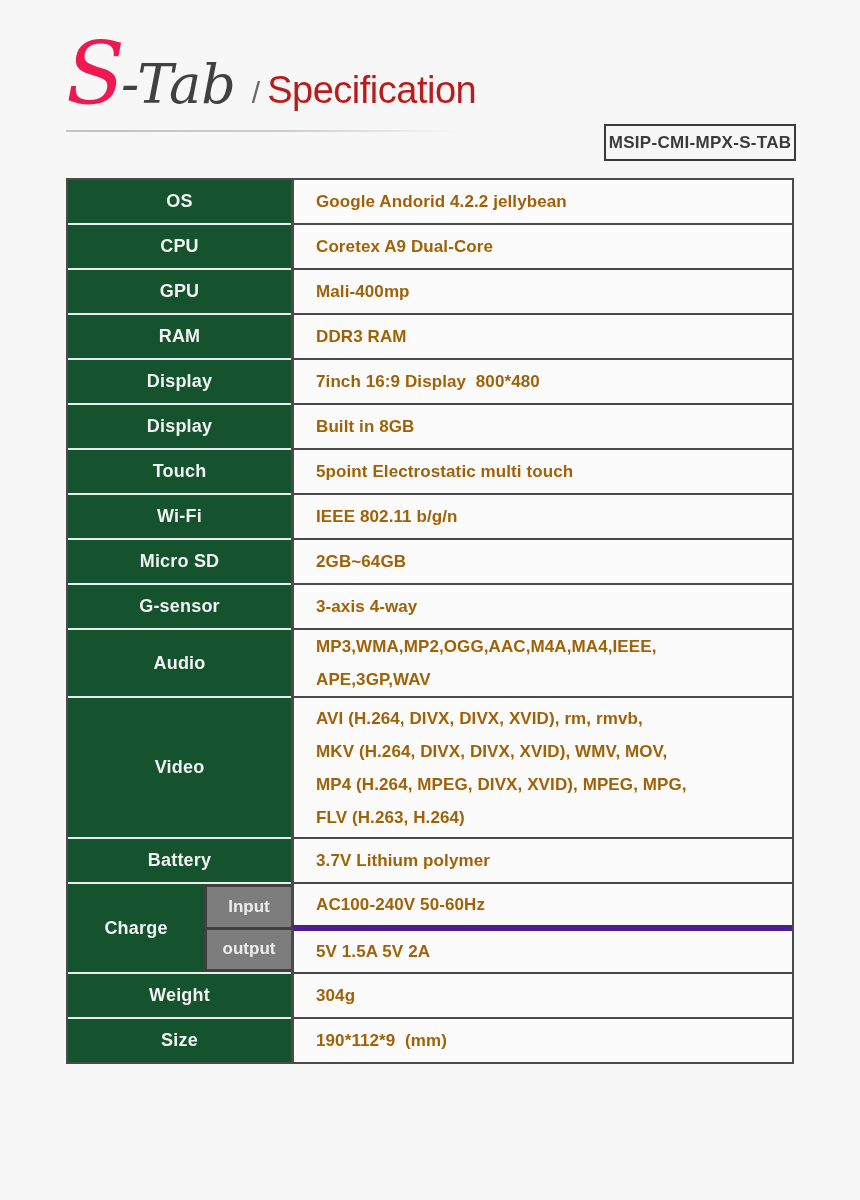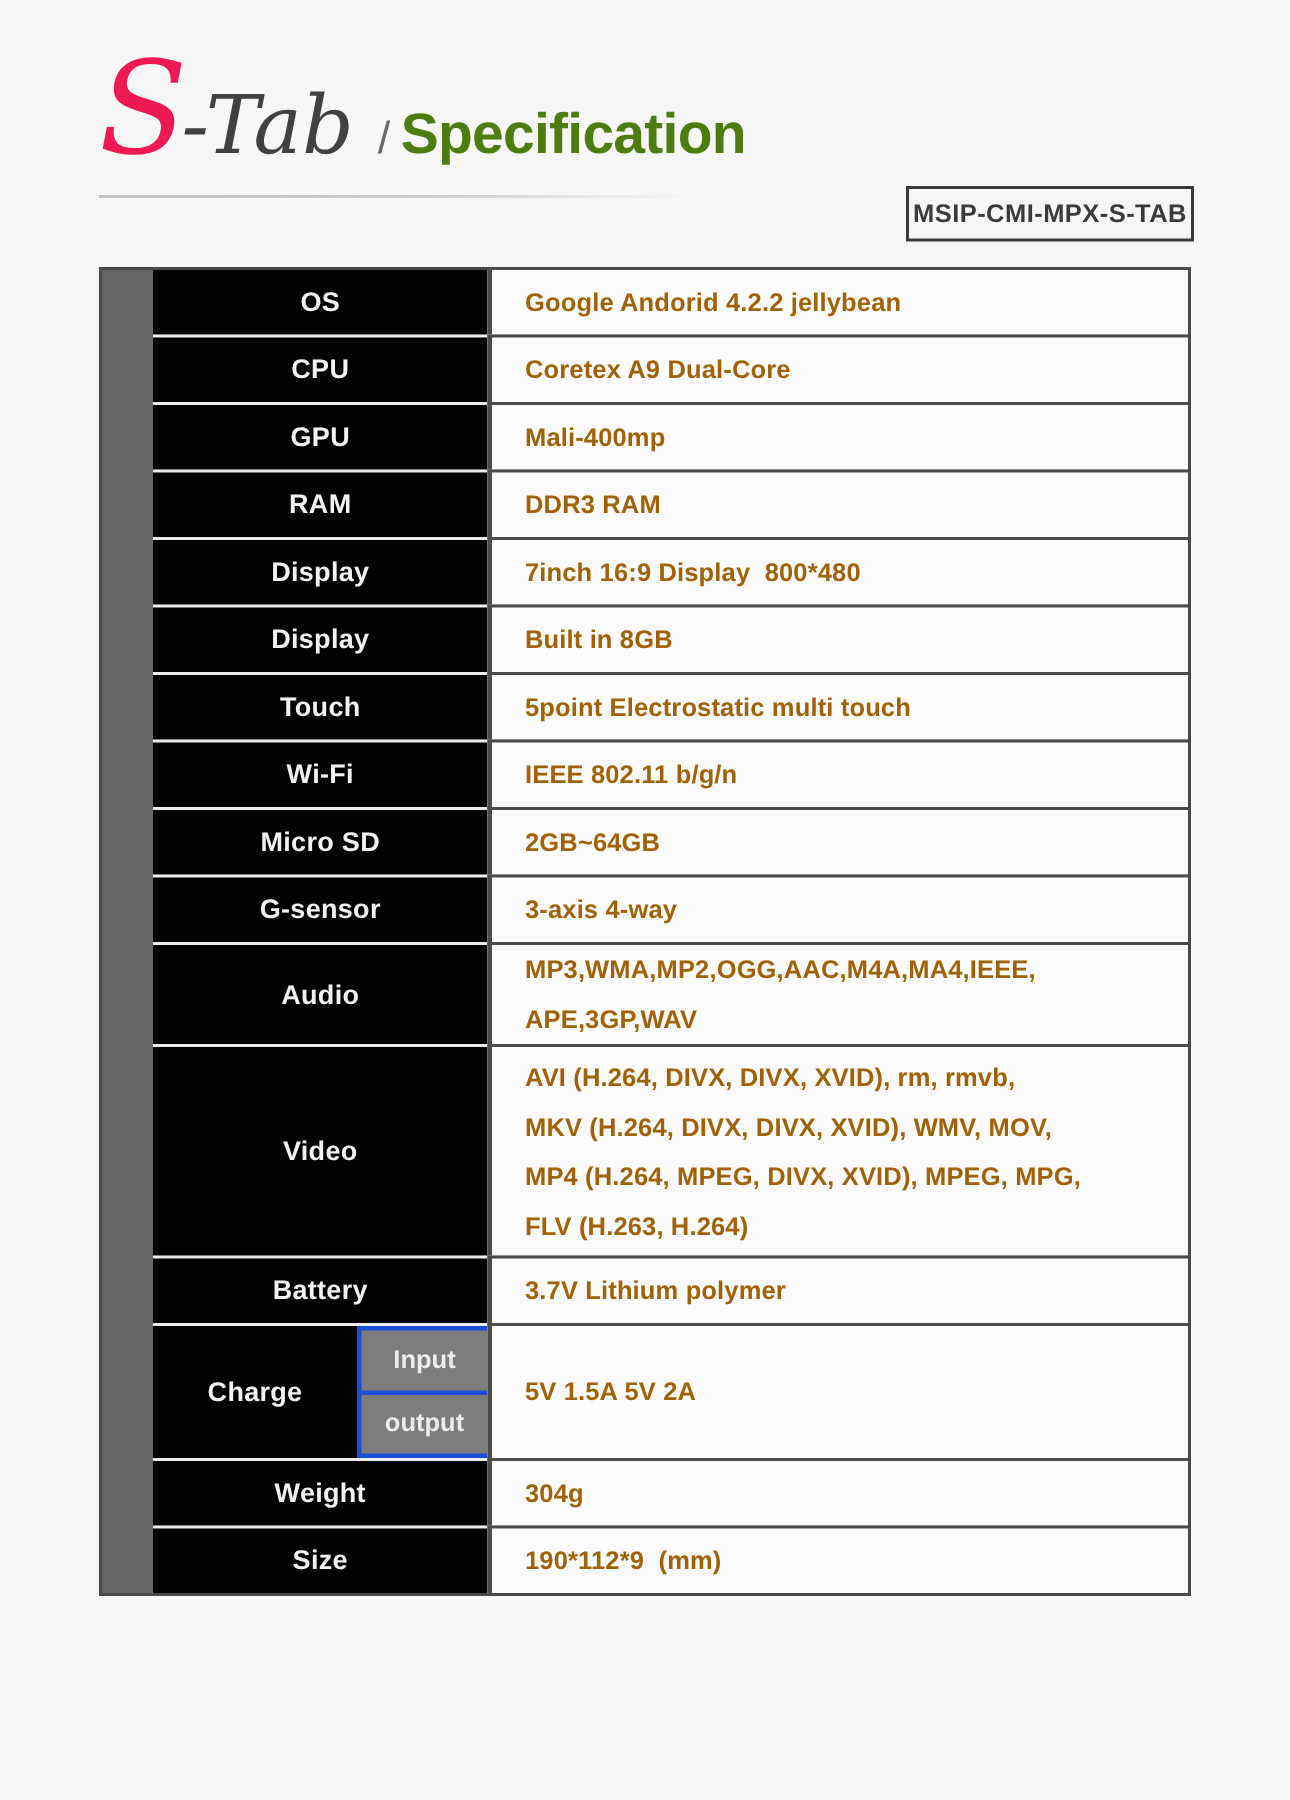--- a/index.html
+++ b/index.html
@@ -35,22 +35,22 @@
     margin-left: -4px;
   }
   .logo-sep {
     font-size: 30px;
     font-weight: 400;
     color: #6a6a6a;
     margin: 0 7px 0 16px;
   }
   .logo-title {
     font-size: 38px;
-    font-weight: 700;
-    color: #4d7c0f;
+    font-weight: 400;
+    color: #b91c1c;
     letter-spacing: -0.5px;
   }
   .header-divider {
     position: absolute;
     left: 66px;
     top: 130px;
     width: 395px;
     height: 2px;
     background: linear-gradient(to right, #c2c2c2 0%, #cdcdcd 55%, rgba(205,205,205,0) 100%);
   }
@@ -81,29 +81,28 @@
   }
   .row { display: flex; width: 100%; }
   .h43  { height: 43px; }   
   .h45  { height: 45px; }
   .h68  { height: 68px; }
   .h141 { height: 141px; }
   .h90  { height: 90px; }
 
   .lc {
     width: 223px;
-    background: #000000;
+    background: #14532d;
     color: #f2f2f2;
     display: flex;
     align-items: center;
     justify-content: center;
     font-size: 18px;
     font-weight: bold;
     letter-spacing: 0.2px;
-    margin-left: 34px;
   }
   .vc {
     flex: 1;
     background: #fbfbfb;
     border-left: 3px solid #4a4a4a;
     display: flex;
     align-items: center;
     padding-left: 22px;
     font-size: 17px;
     font-weight: bold;
@@ -115,21 +114,21 @@
 
   .row + .row > .lc      { border-top: 2px solid #ececec; }
   .row + .row > .subcol  { border-top: 2px solid #ececec; }
   .row + .row > .vc      { border-top: 2px solid #4a4a4a; }
   .row + .row > .vcstack > .vc:first-child { border-top: 2px solid #4a4a4a; }
 
   
   .charge-main { width: 136px; }
   .subcol {
     width: 87px;
-    background: #1d4ed8;
+    background: #404040;
     display: flex;
     flex-direction: column;
     gap: 3px;
     padding: 3px 0 3px 3px;
   }
   .subcell {
     flex: 1;
     background: #7d7d7d;
     color: #ececec;
     display: flex;
@@ -226,20 +225,21 @@
     <div class="vc">3.7V Lithium polymer</div>
   </div>
 
   <div class="row h90">
     <div class="lc charge-main">Charge</div>
     <div class="subcol">
       <div class="subcell">Input</div>
       <div class="subcell">output</div>
     </div>
     <div class="vcstack">
+      <div class="vc">AC100-240V 50-60Hz</div>
       <div class="vc">5V 1.5A 5V 2A</div>
     </div>
   </div>
 
   <div class="row h45">
     <div class="lc">Weight</div>
     <div class="vc">304g</div>
   </div>
 
   <div class="row h45">

